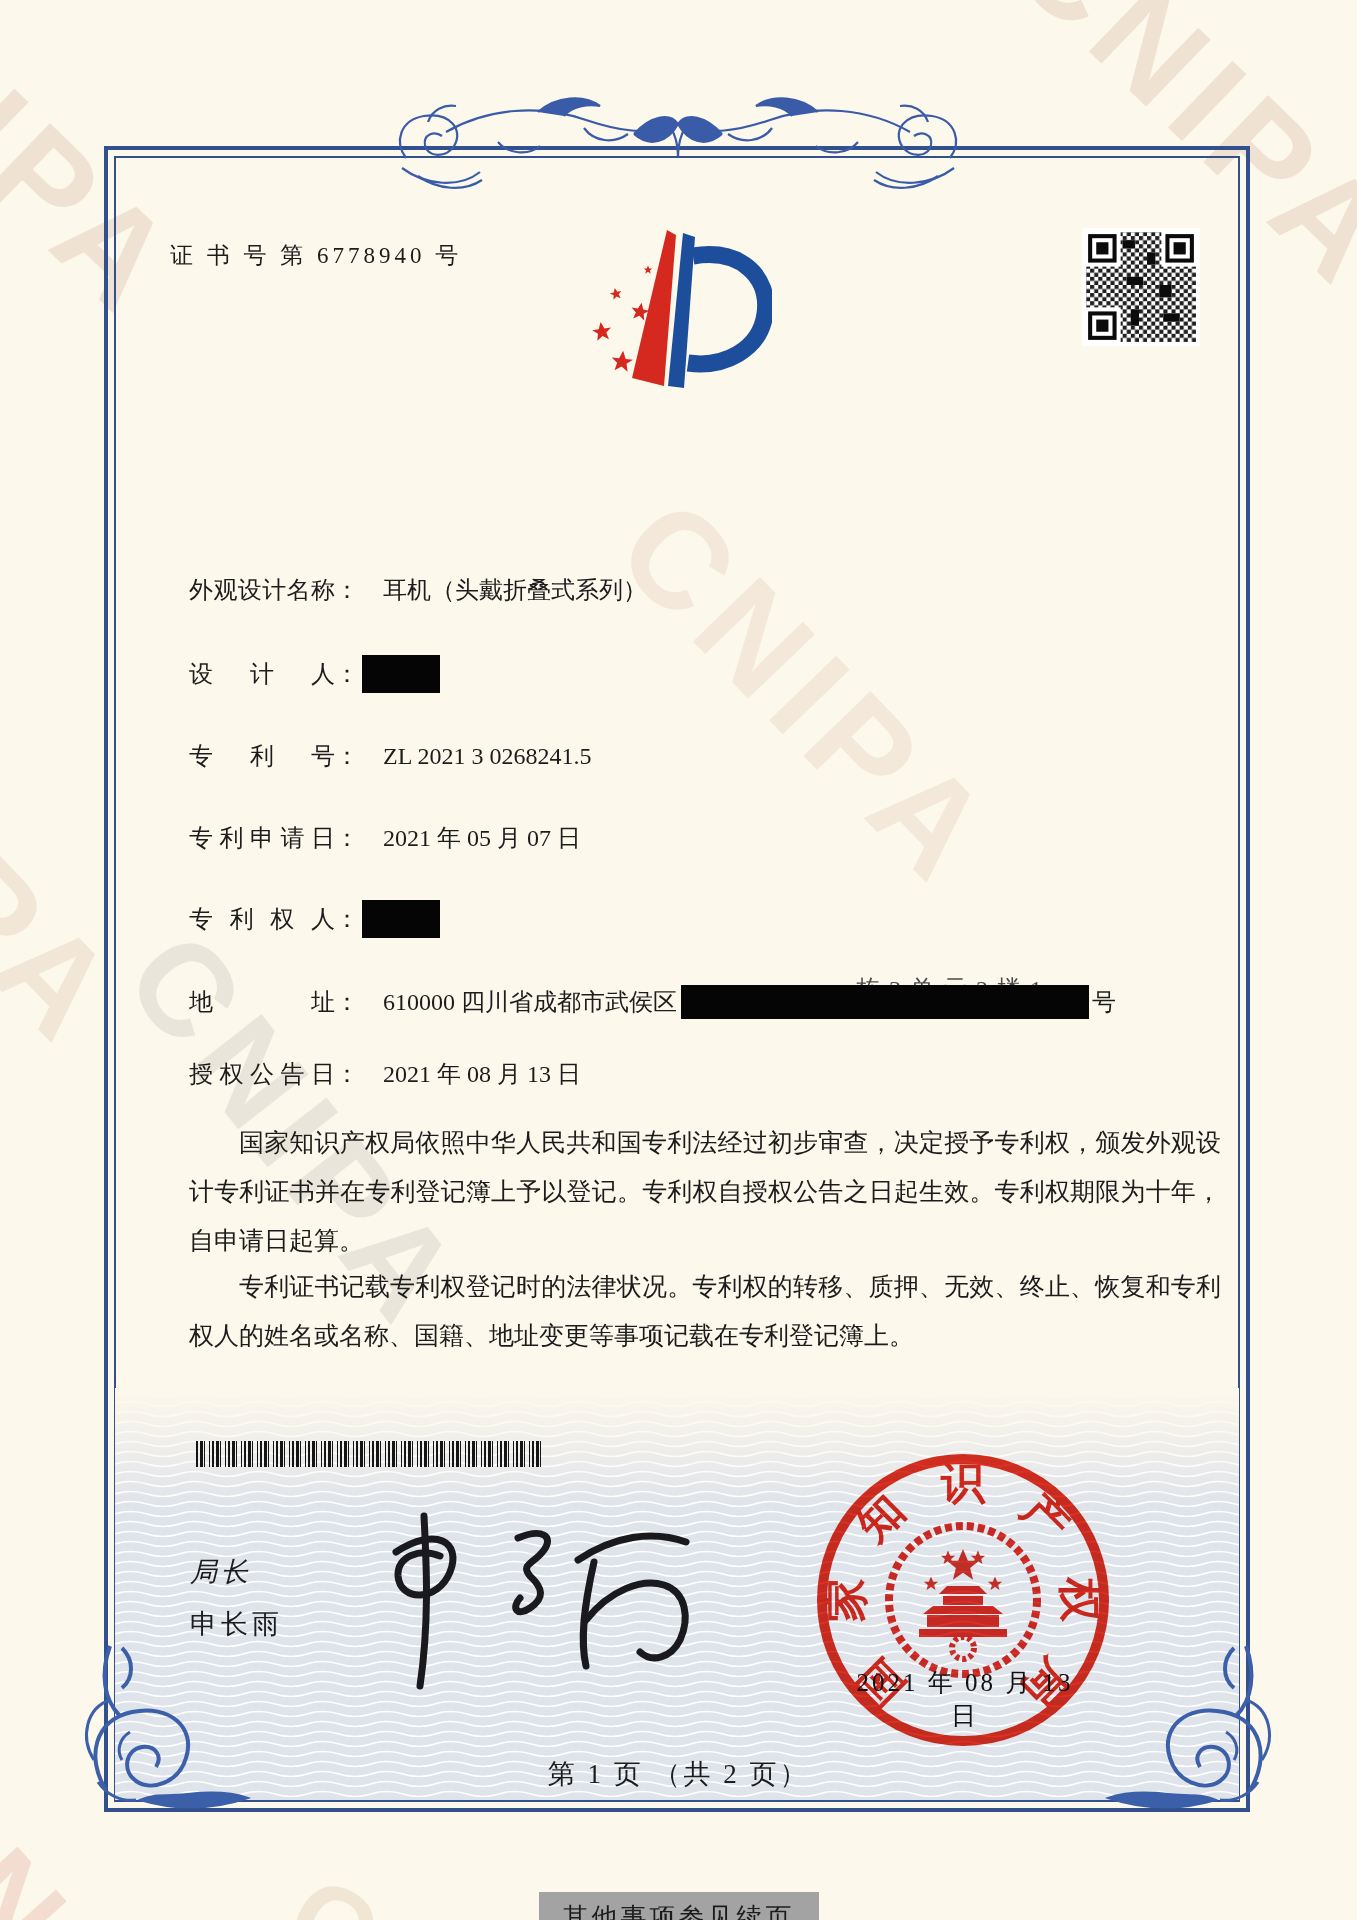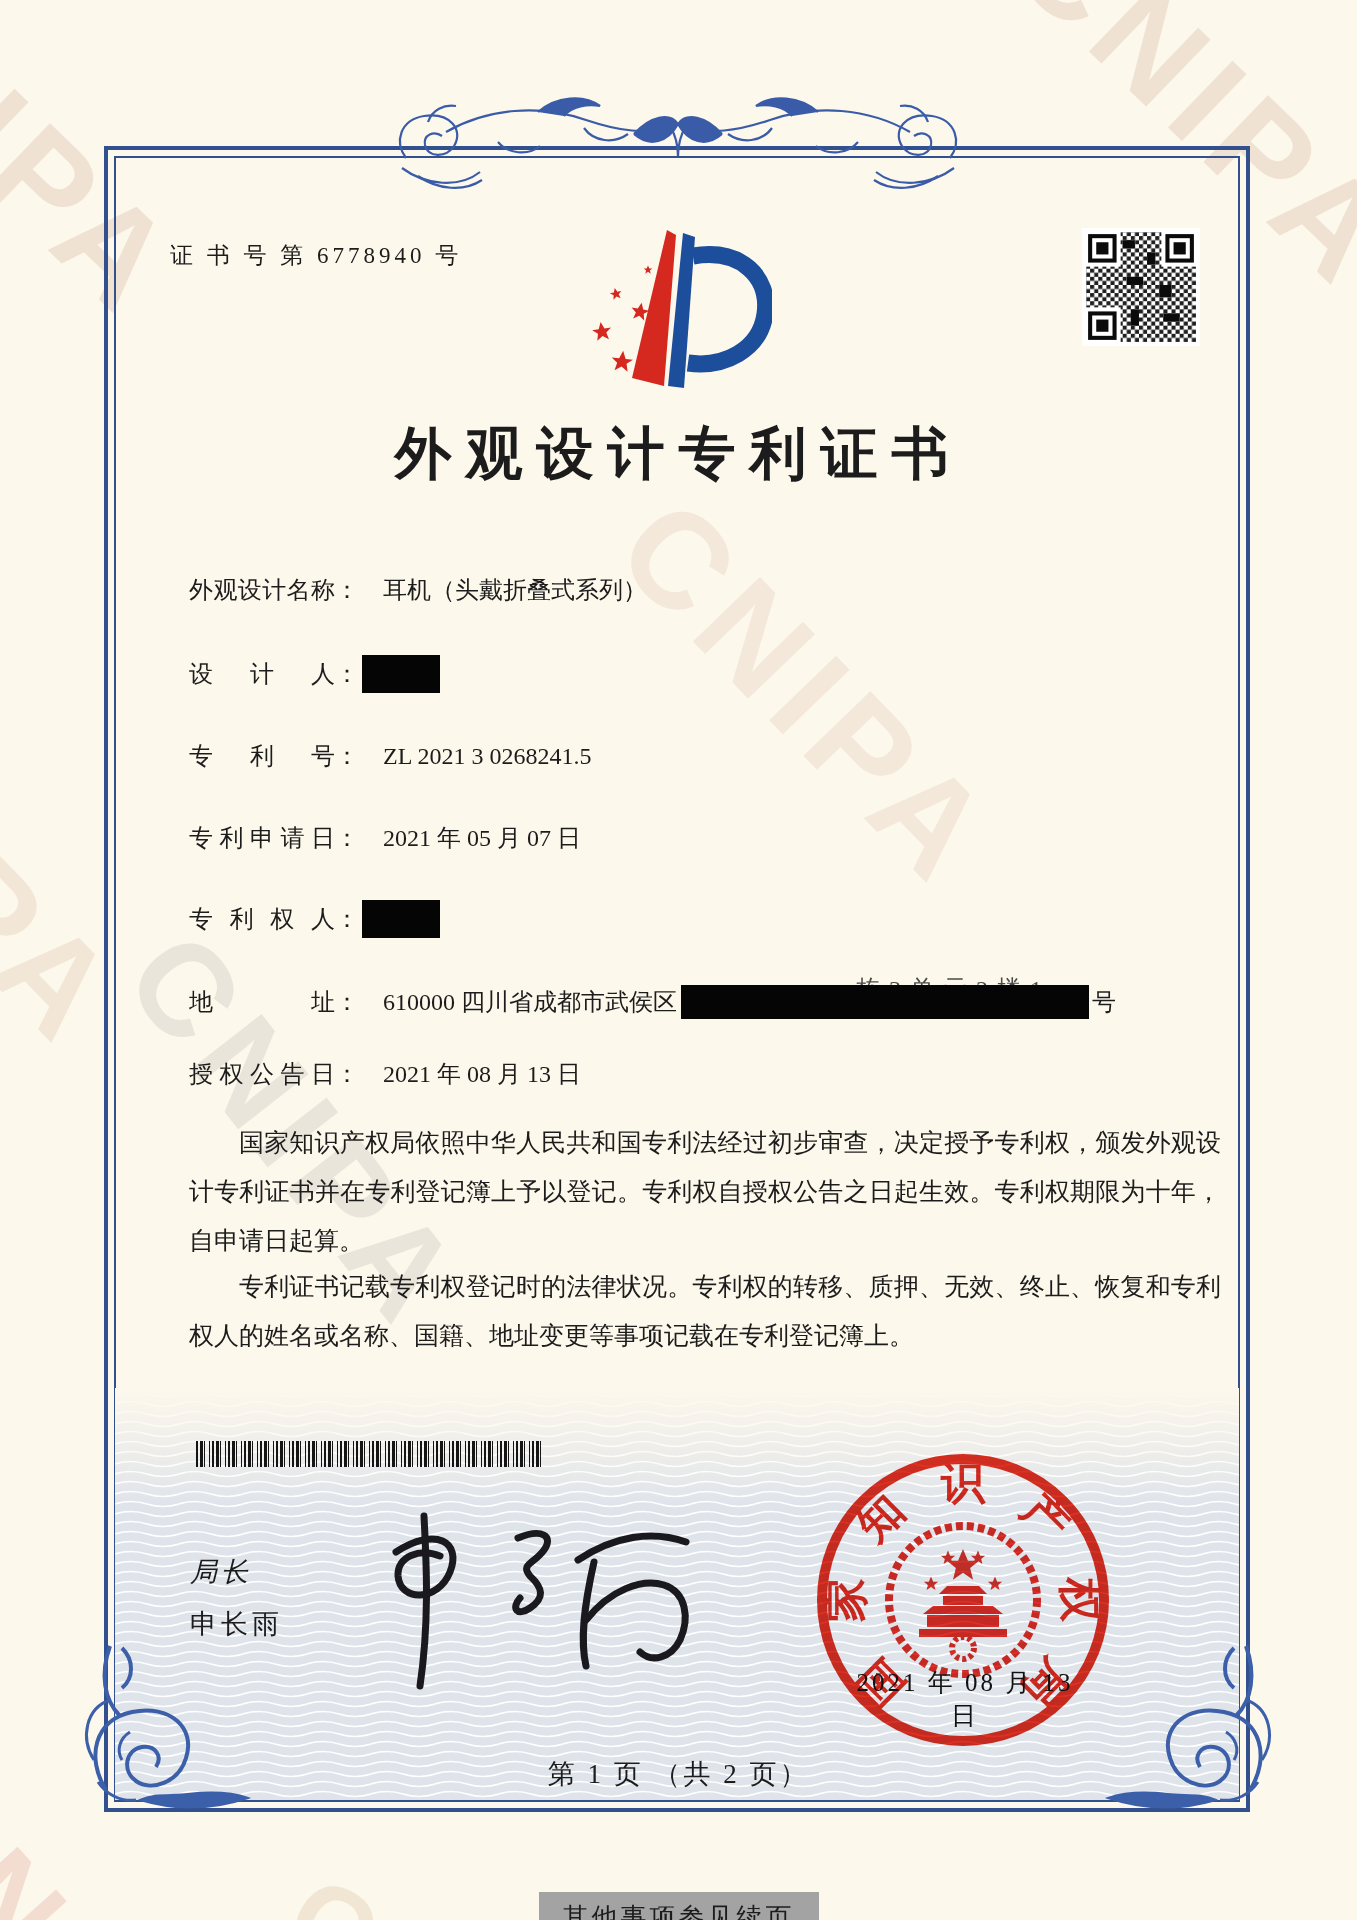--- a/index.html
+++ b/index.html
@@ -141,21 +141,20 @@
     <rect x="16" y="6" width="2" height="3" fill="#0b0b0b"></rect>
     <rect x="11" y="12" width="4" height="2" fill="#0b0b0b"></rect>
     <rect x="19" y="14" width="3" height="3" fill="#0b0b0b"></rect>
     <rect x="12" y="20" width="2" height="4" fill="#0b0b0b"></rect>
     <rect x="20" y="21" width="4" height="2" fill="#0b0b0b"></rect>
     <use href="#finder" transform="translate(0.5,0.5)"></use>
     <use href="#finder" transform="translate(19.5,0.5)"></use>
     <use href="#finder" transform="translate(0.5,19.5)"></use>
   </svg>
 
-  <div class="title">外观设计专利证书</div>
 
   <div class="row" style="top:574px;">
     <span class="lbl">外观设计名称</span><span>：</span><span class="val">耳机（头戴折叠式系列）</span>
   </div>
 
   <div class="row" style="top:658px;">
     <span class="lbl">设计人</span><span>：</span>
   </div>
   <div class="redact" style="left:362px;top:655px;width:78px;height:38px;"></div>
 

